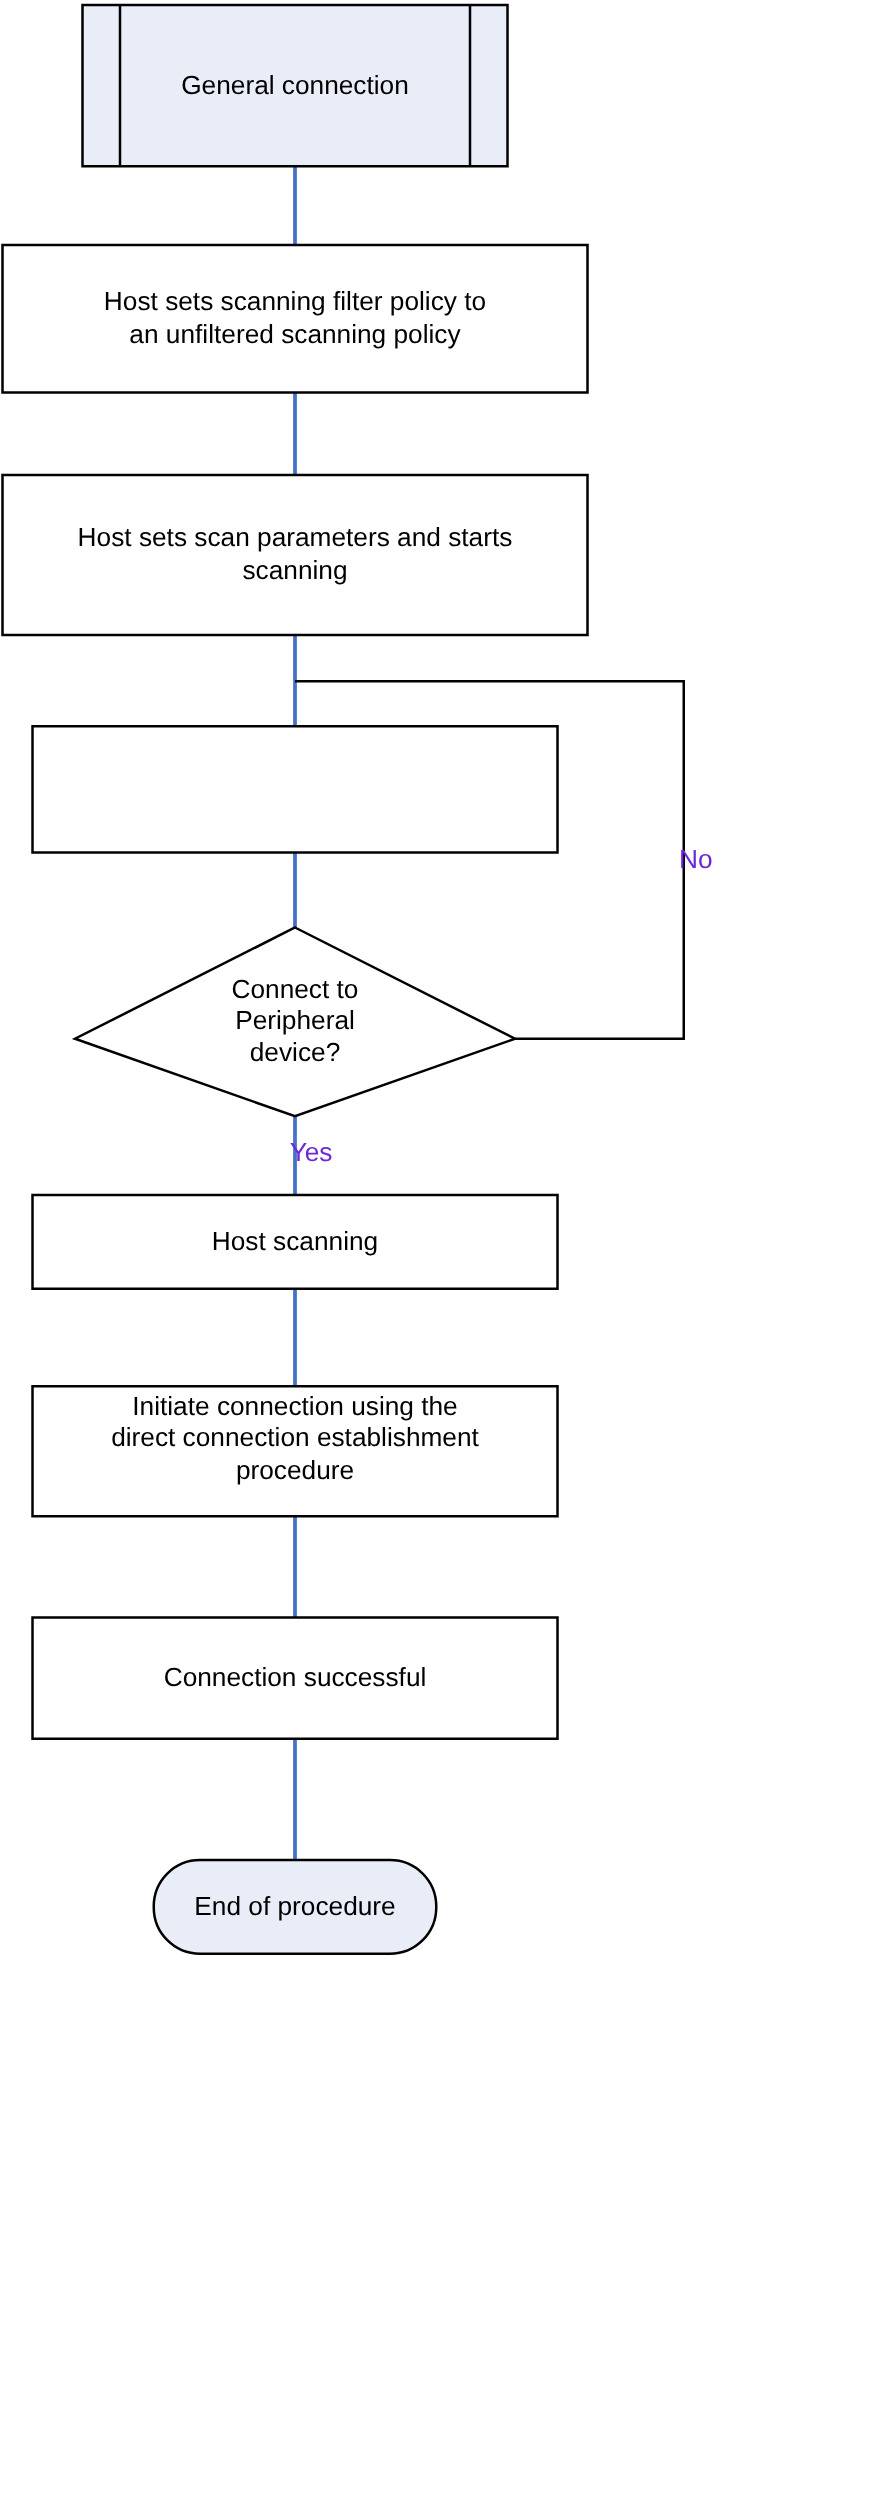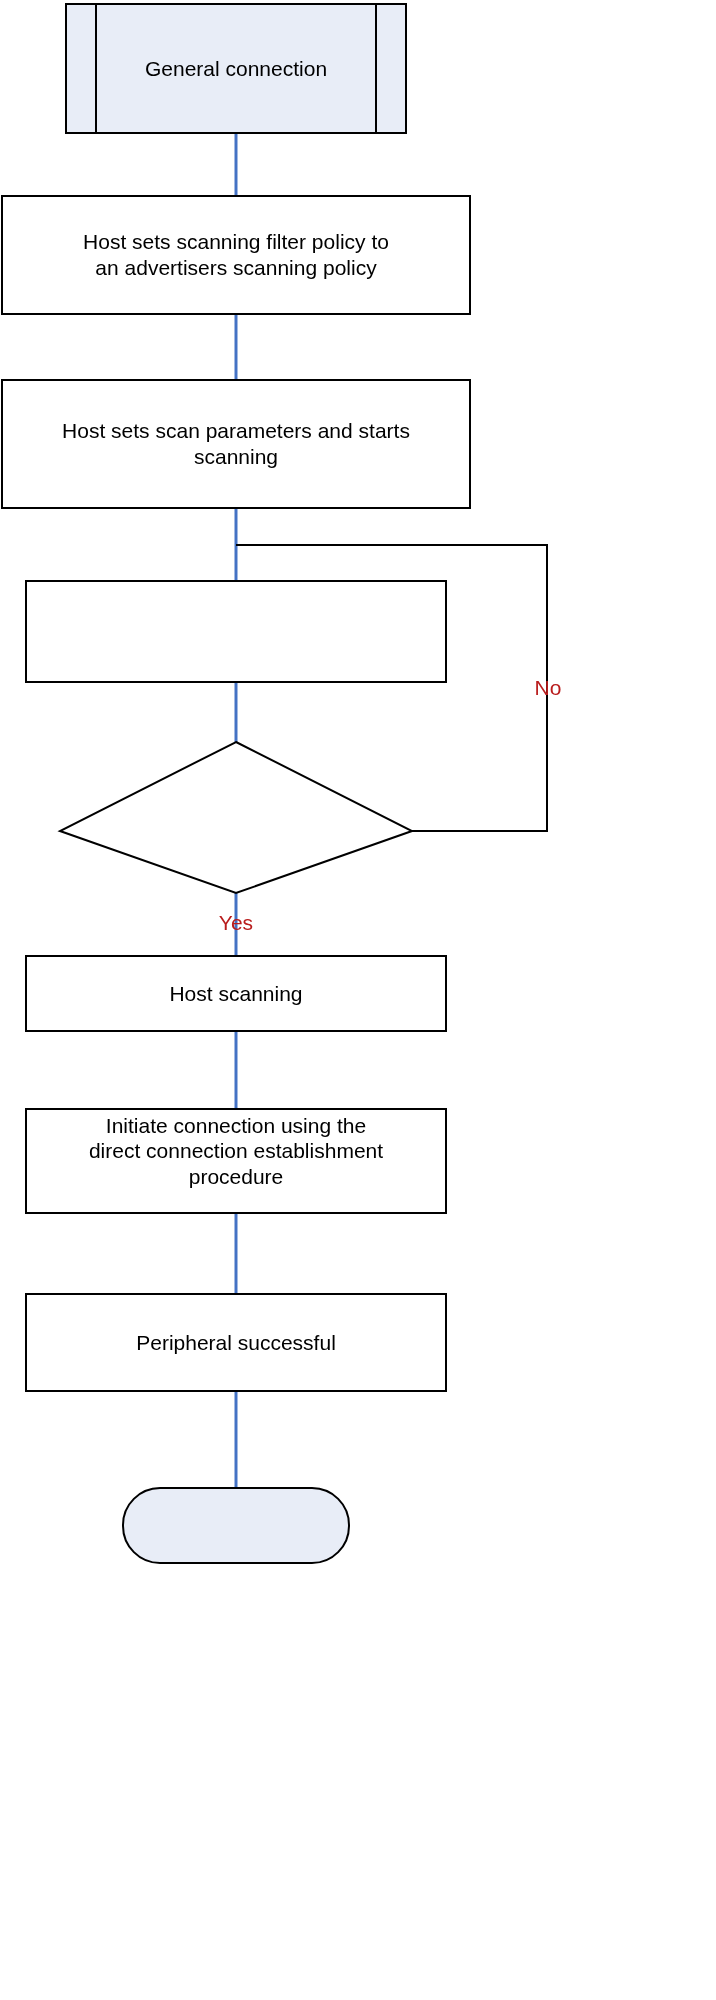--- a/index.html
+++ b/index.html
@@ -34,22 +34,22 @@
     text-align: center;
     line-height: 1.22;
     font-size: 21px;
     color: #000000;
     pointer-events: none;
     white-space: pre-line;
   }
   .edge-label {
     position: absolute;
     font-size: 21px;
-    color: #b91c1c;
-    text-align: center;
+    color: #6d28d9;
+    text-align: right;
     line-height: 1.1;
   }
 </style>
 </head>
 <body>
 
 <div id="flow-root">
 
   <svg class="flow-layer" viewBox="0 0 716 2000">
 
@@ -98,33 +98,37 @@
 
     <rect x="123" y="1488" width="226" height="75" rx="37" ry="37" fill="#e8edf7" stroke="#000000" stroke-width="2"></rect>
 
   </svg>
 
   <div class="node-text" style="left:96px; top:4px; width:280px; height:129px; flex-direction:row;">
     <div class="bold-head">General connection</div>
   </div>
 
   <div class="node-text" style="left:12px; top:196px; width:448px; height:118px;">Host sets scanning filter policy to
-an advertisers scanning policy</div>
+an unfiltered scanning policy</div>
 
   <div class="node-text" style="left:12px; top:380px; width:448px; height:128px;">Host sets scan parameters and starts
 scanning</div>
 
 
+  <div class="node-text" style="left:136px; top:763px; width:200px; height:108px;">Connect to
+Peripheral
+device?</div>
 
   <div class="node-text" style="left:30px; top:956px; width:412px; height:75px;">Host scanning</div>
 
   <div class="node-text" style="left:30px; top:1109px; width:412px; height:84px;">Initiate connection using the
 direct connection establishment
 procedure</div>
 
-  <div class="node-text" style="left:30px; top:1294px; width:412px; height:97px;">Peripheral successful</div>
+  <div class="node-text" style="left:30px; top:1294px; width:412px; height:97px;">Connection successful</div>
 
+  <div class="node-text" style="left:123px; top:1488px; width:226px; height:75px;">End of procedure</div>
 
   <div class="edge-label" style="left:526px; top:676px; width:44px;">No</div>
 
   <div class="edge-label" style="left:206px; top:911px; width:60px;">Yes</div>
 
 </div>
 
 </body></html>

